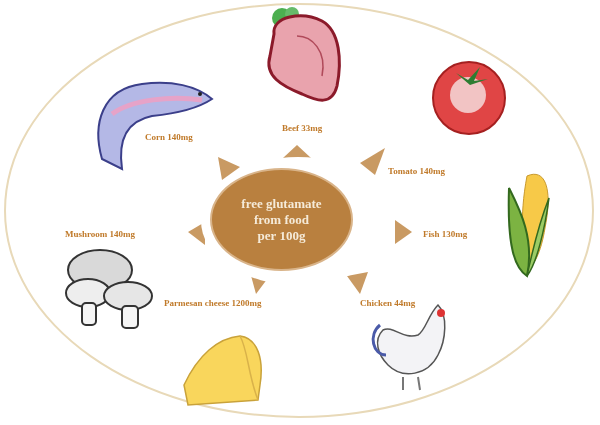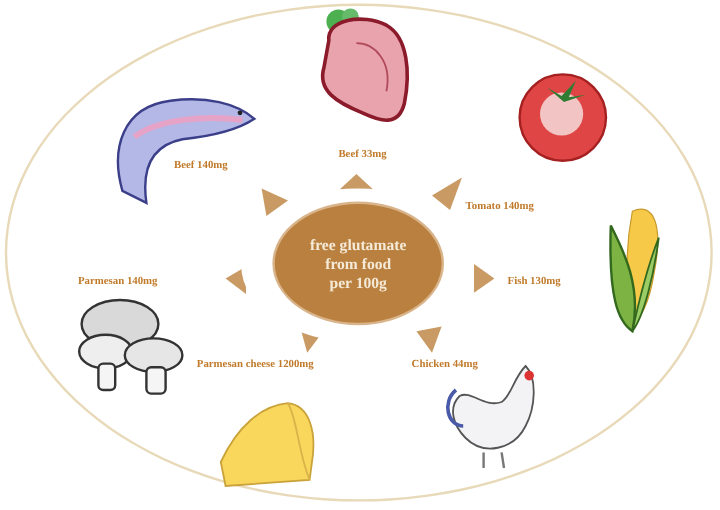--- a/index.html
+++ b/index.html
@@ -1,20 +1,20 @@
 <!DOCTYPE html>
 <html><head>
 <meta charset="utf-8">
 <style>
   html,body{margin:0;padding:0;background:#fff;}
   body{width:600px;height:425px;position:relative;overflow:hidden;font-family:"Liberation Serif","DejaVu Serif",serif;}
   .outer{position:absolute;left:4px;top:3px;width:590px;height:415px;border:2px solid #e8d9b8;border-radius:50%;box-sizing:border-box;}
   .sun{position:absolute;left:0;top:0;}
   .center-ring{position:absolute;left:201px;top:157px;width:194px;height:128px;border-radius:50%;background:#fff;}
-  .center{position:absolute;left:227px;top:168px;width:143px;height:103px;border-radius:50%;background:#b9803f;border:2px solid #d9b48a;box-sizing:border-box;display:flex;flex-direction:column;align-items:center;justify-content:center;}
+  .center{position:absolute;left:210px;top:168px;width:143px;height:103px;border-radius:50%;background:#b9803f;border:2px solid #d9b48a;box-sizing:border-box;display:flex;flex-direction:column;align-items:center;justify-content:center;}
   .center span{color:#f5ead8;font-weight:bold;font-size:13px;line-height:16px;text-align:center;}
   .lbl{position:absolute;color:#c07a2a;font-size:9px;font-weight:bold;white-space:nowrap;}
   .icon{position:absolute;}
 </style>
 </head>
 <body>
 
 <div class="outer"></div>
 
 <svg class="sun" width="600" height="425">
@@ -57,35 +57,35 @@
   <path d="M44,30 C40,60 32,95 22,108 C28,80 34,55 44,30 Z" fill="#9ccc65" stroke="#33691e" stroke-width="1.5"></path>
 </svg>
 <div class="lbl" style="left:423px;top:229px">Fish 130mg</div>
 
 <svg class="icon" style="left:368px;top:295px" width="90" height="100">
   <path d="M70,10 C80,20 78,45 70,60 C60,80 35,85 20,70 C10,60 5,45 15,35 C25,30 35,45 50,40 C58,35 60,20 70,10 Z" fill="#f3f3f6" stroke="#555" stroke-width="1.5"></path>
   <circle cx="73" cy="18" r="4" fill="#d33"></circle>
   <path d="M12,30 C0,40 5,60 18,60" fill="none" stroke="#4a5aa8" stroke-width="3"></path>
   <path d="M35,82 L35,95 M50,82 L52,95" stroke="#777" stroke-width="2"></path>
 </svg>
-<div class="lbl" style="left:343px;top:298px">Chicken 44mg</div>
+<div class="lbl" style="left:360px;top:298px">Chicken 44mg</div>
 
 <svg class="icon" style="left:178px;top:330px" width="90" height="80">
   <path d="M6,55 C20,25 40,8 62,6 C80,8 86,30 82,55 L80,70 L10,75 Z" fill="#f9d65c" stroke="#c9a23a" stroke-width="1.5"></path>
   <path d="M62,6 C70,20 70,45 80,70" fill="none" stroke="#d9b24a" stroke-width="1.5"></path>
 </svg>
 <div class="lbl" style="left:164px;top:298px">Parmesan cheese 1200mg</div>
 
 <svg class="icon" style="left:60px;top:248px" width="100" height="85">
   <ellipse cx="40" cy="22" rx="32" ry="20" fill="#d9d9d9" stroke="#333" stroke-width="2"></ellipse>
   <ellipse cx="28" cy="45" rx="22" ry="14" fill="#eee" stroke="#333" stroke-width="2"></ellipse>
   <ellipse cx="68" cy="48" rx="24" ry="14" fill="#e6e6e6" stroke="#333" stroke-width="2"></ellipse>
   <rect x="22" y="55" width="14" height="22" rx="4" fill="#f5f5f5" stroke="#333" stroke-width="2"></rect>
   <rect x="62" y="58" width="16" height="22" rx="4" fill="#f5f5f5" stroke="#333" stroke-width="2"></rect>
 </svg>
-<div class="lbl" style="left:65px;top:229px">Parmesan 140mg</div>
+<div class="lbl" style="left:65px;top:229px">Mushroom 140mg</div>
 
 <svg class="icon" style="left:92px;top:74px" width="125" height="100">
   <path d="M10,85 C0,50 10,15 50,10 C80,6 105,12 120,25 C105,35 80,40 60,42 C40,46 25,60 30,95 Z" fill="#b4b8e6" stroke="#3b3f8a" stroke-width="2"></path>
   <path d="M20,40 C40,25 80,22 110,26" fill="none" stroke="#e6a3c8" stroke-width="5"></path>
   <circle cx="108" cy="20" r="2" fill="#222"></circle>
 </svg>
-<div class="lbl" style="left:145px;top:132px">Beef 140mg</div>
+<div class="lbl" style="left:145px;top:132px">Corn 140mg</div>
 
 </body></html>

